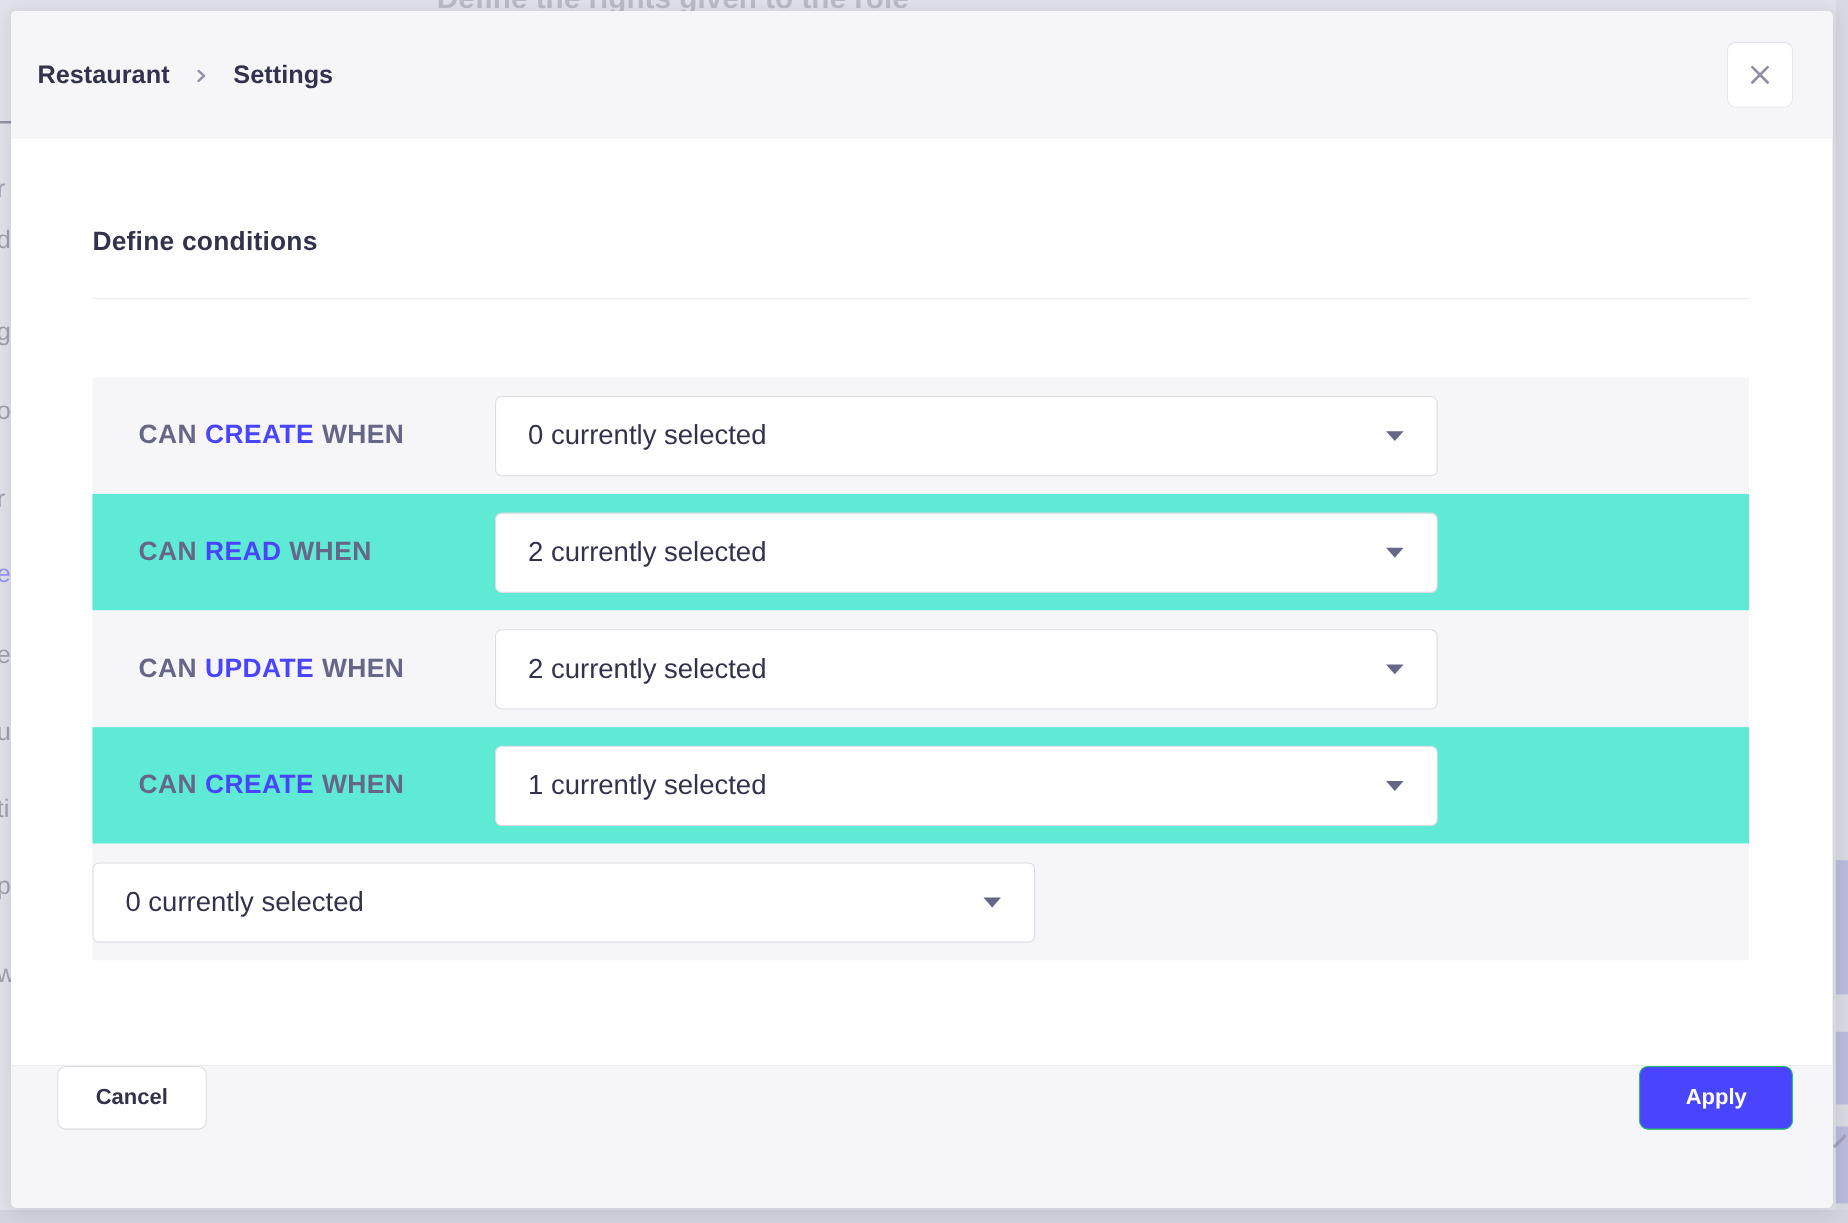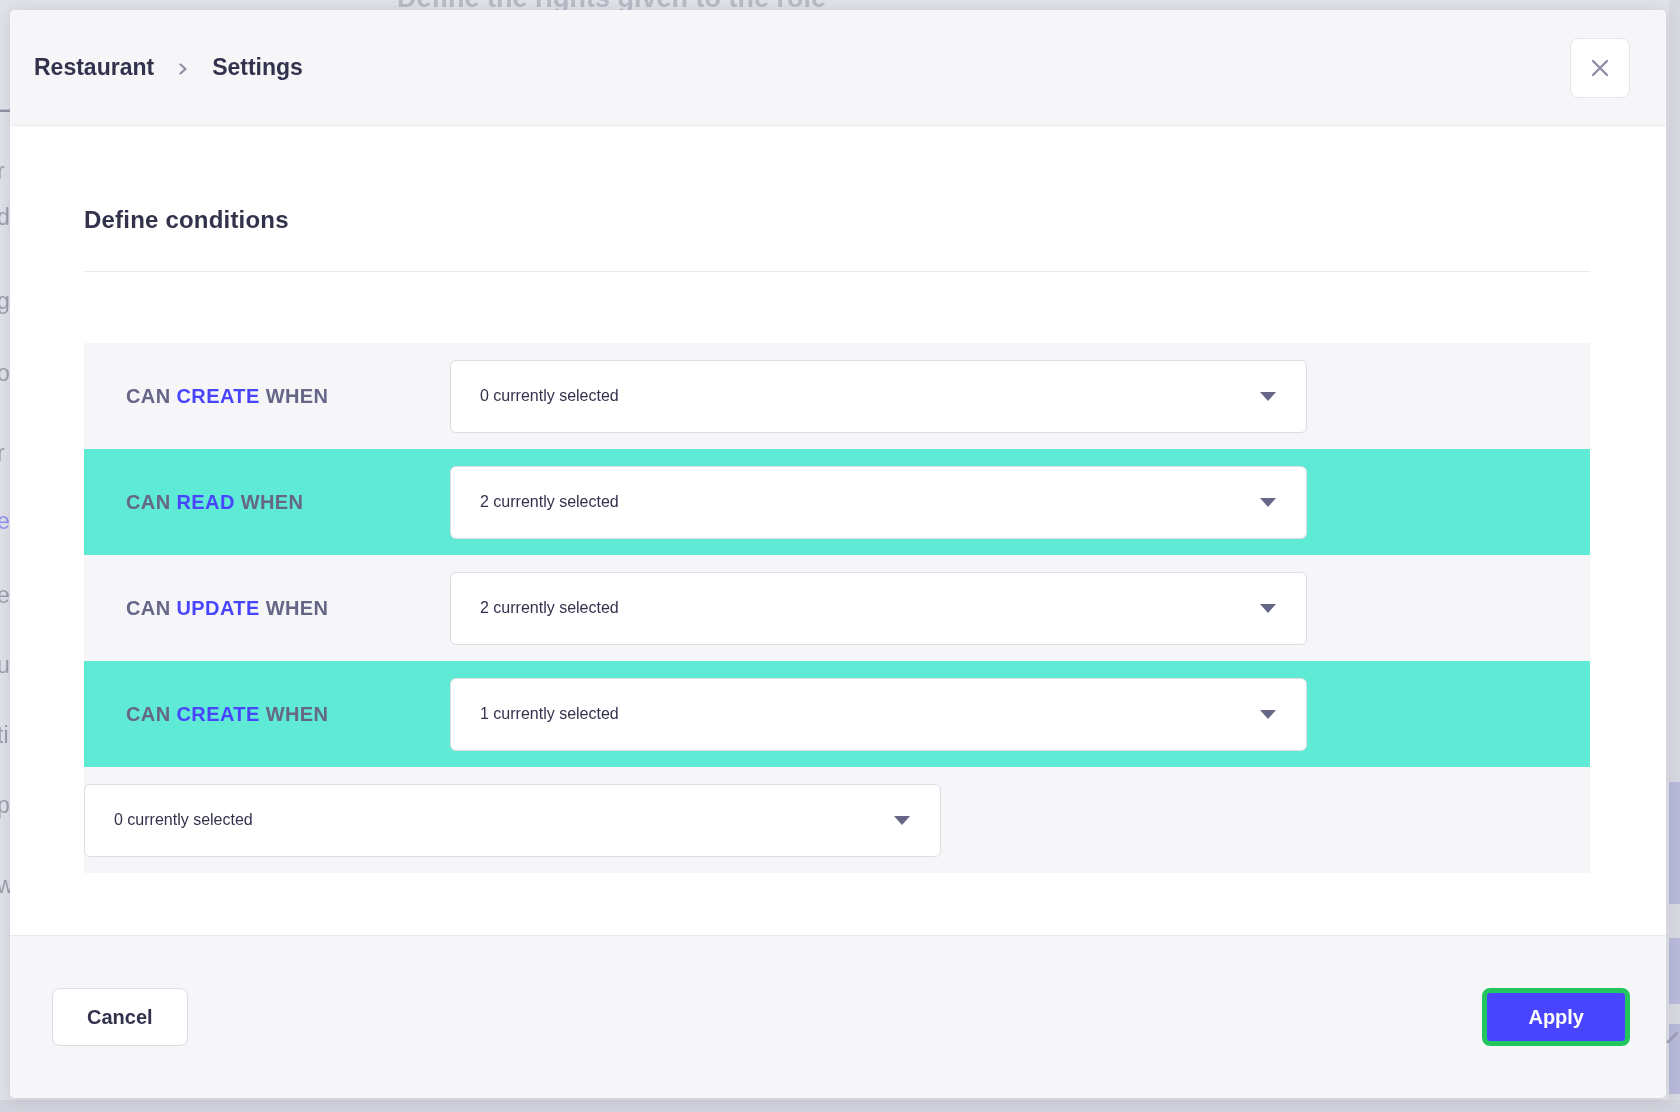--- a/index.html
+++ b/index.html
@@ -138,60 +138,60 @@
     display: flex;
     align-items: center;
     background: #5eead4;
   }
   .perm-row.alt { background: #f6f6f9; }
   .row-label {
     width: 366px;
     flex: 0 0 366px;
     padding-left: 42px;
     box-sizing: border-box;
-    font-size: 20px;
+    font-size: 24px;
     font-weight: 700;
     letter-spacing: 0.4px;
     color: #666687;
     white-space: nowrap;
   }
   .row-label .action { color: #4945ff; }
   .cond-select {
     width: 857px;
     height: 73px;
     background: #ffffff;
     border: 1px solid #dcdce4;
     border-radius: 6px;
     box-sizing: border-box;
     display: flex;
     align-items: center;
     justify-content: space-between;
     padding: 0 30px 0 29px;
     cursor: pointer;
   }
   .select-value {
-    font-size: 16px;
+    font-size: 25px;
     color: #32324d;
   }
   .chevron-down {
     width: 0; height: 0;
     border-left: 8px solid transparent;
     border-right: 8px solid transparent;
     border-top: 9px solid #666687;
   }
 
   
   .modal-footer {
-    height: 163px;
+    height: 130px;
     flex: 0 0 auto;
     background: #f6f6f9;
     border-top: 1px solid #eaeaef;
     border-radius: 0 0 5px 5px;
     display: flex;
-    align-items: center;
+    align-items: flex-start;
     justify-content: space-between;
     padding: 0 36px 0 42px;
     box-sizing: border-box;
   }
   .btn {
     height: 58px;
     border-radius: 8px;
     font-family: "Liberation Sans", sans-serif;
     font-size: 20px;
     font-weight: 700;
@@ -201,21 +201,21 @@
     cursor: pointer;
   }
   .btn-cancel {
     background: #ffffff;
     border: 1px solid #dcdce4;
     color: #32324d;
     padding: 0 34px;
   }
   .btn-apply {
     background: #4945ff;
-    border: 5px solid #22c55e;
+    border: 1px solid #22c55e;
     color: #ffffff;
     padding: 0 41px;
   }
 </style>
 </head>
 <body>
 
 <div class="backdrop">
   <div class="bg-heading">Define the rights given to the role</div>
 

